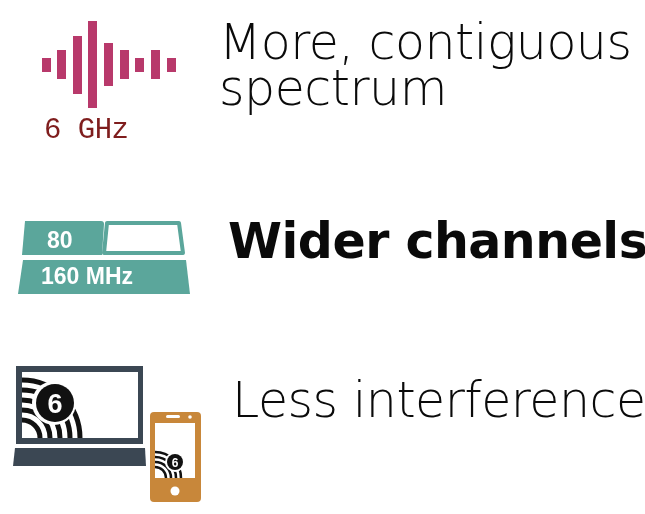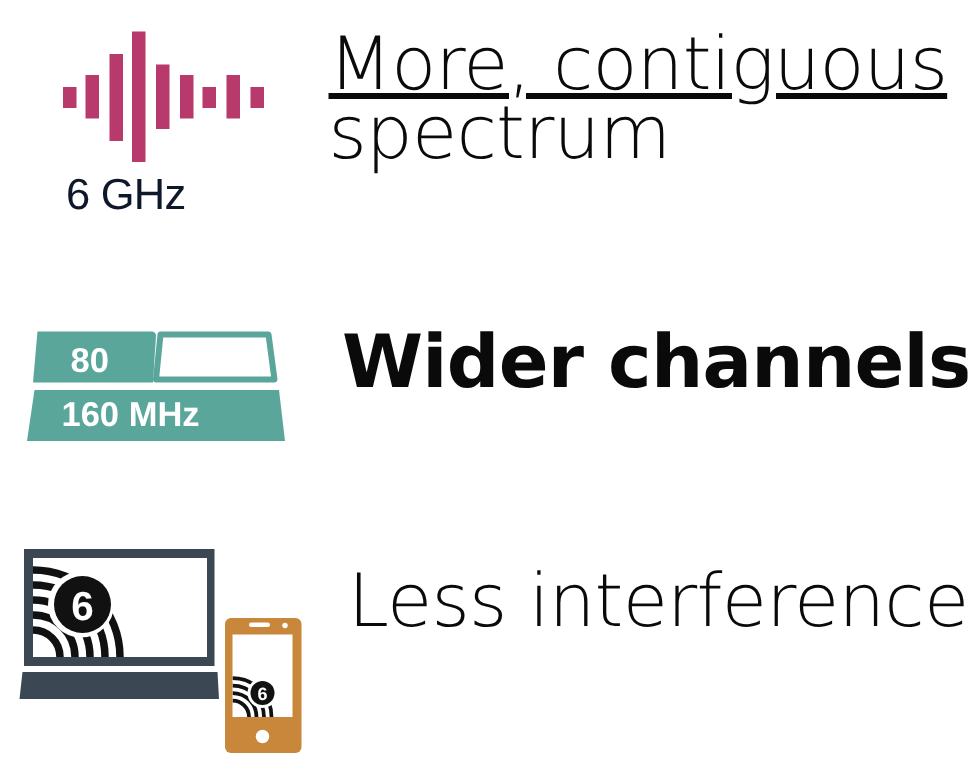--- a/index.html
+++ b/index.html
@@ -1,40 +1,40 @@
 <!DOCTYPE html>
 <html><head>
   <meta charset="utf-8">
   <style>
     html, body { margin: 0; padding: 0; background: #ffffff; }
     body { width: 645px; height: 514px; position: relative; overflow: hidden; font-family: "DejaVu Sans", "Liberation Sans", sans-serif; color: #000; }
     .feature-text { position: absolute; font-family: "DejaVu Sans", sans-serif; font-weight: 300; color: #0a0a0a; white-space: nowrap; letter-spacing: -0.5px; }
     svg { position: absolute; overflow: visible; }
-    .spec-label { position: absolute; font-family: Liberation Sans, sans-serif; font-size: 29px; color: #0f172a; white-space: nowrap; letter-spacing: -0.5px; }
+    .spec-label { position: absolute; font-family: Liberation Mono, monospace; font-size: 29px; color: #7f1d1d; white-space: nowrap; letter-spacing: -0.5px; }
     .chan-label { font-family: "Liberation Sans", sans-serif; font-weight: bold; fill: #ffffff; }
   </style>
 </head>
 <body>
 
 <div>
   <svg width="645" height="514" style="left:0;top:0;">
     <g fill="#b8396b">
       <rect x="42" y="58" width="9" height="14"></rect>
       <rect x="57" y="50" width="9" height="29"></rect>
       <rect x="73" y="36" width="9" height="58"></rect>
       <rect x="88" y="21" width="9" height="87"></rect>
       <rect x="104" y="43" width="9" height="43"></rect>
       <rect x="120" y="50" width="9" height="29"></rect>
       <rect x="135" y="58" width="9" height="14"></rect>
       <rect x="151" y="50" width="9" height="29"></rect>
       <rect x="167" y="58" width="9" height="14"></rect>
     </g>
   </svg>
   <div class="spec-label" style="left:44px;top:114px;">6 GHz</div>
-  <div class="feature-text" style="left:219px;top:14px;font-size:49px;text-decoration:underline;">More, contiguous</div>
+  <div class="feature-text" style="left:219px;top:14px;font-size:49px;">More, contiguous</div>
   <div class="feature-text" style="left:219px;top:60px;font-size:49px;">spectrum</div>
 </div>
 
 <div>
   <svg width="645" height="514" style="left:0;top:0;">
 
     <path d="M25 221 L101 221 Q104 221 104 224 L102 255 L22 255 Z" fill="#5ba69b"></path>
 
     <path d="M107 223 L179 223 L183 253 L104 253 Z" fill="#ffffff" stroke="#5ba69b" stroke-width="4" stroke-linejoin="round"></path>
 

